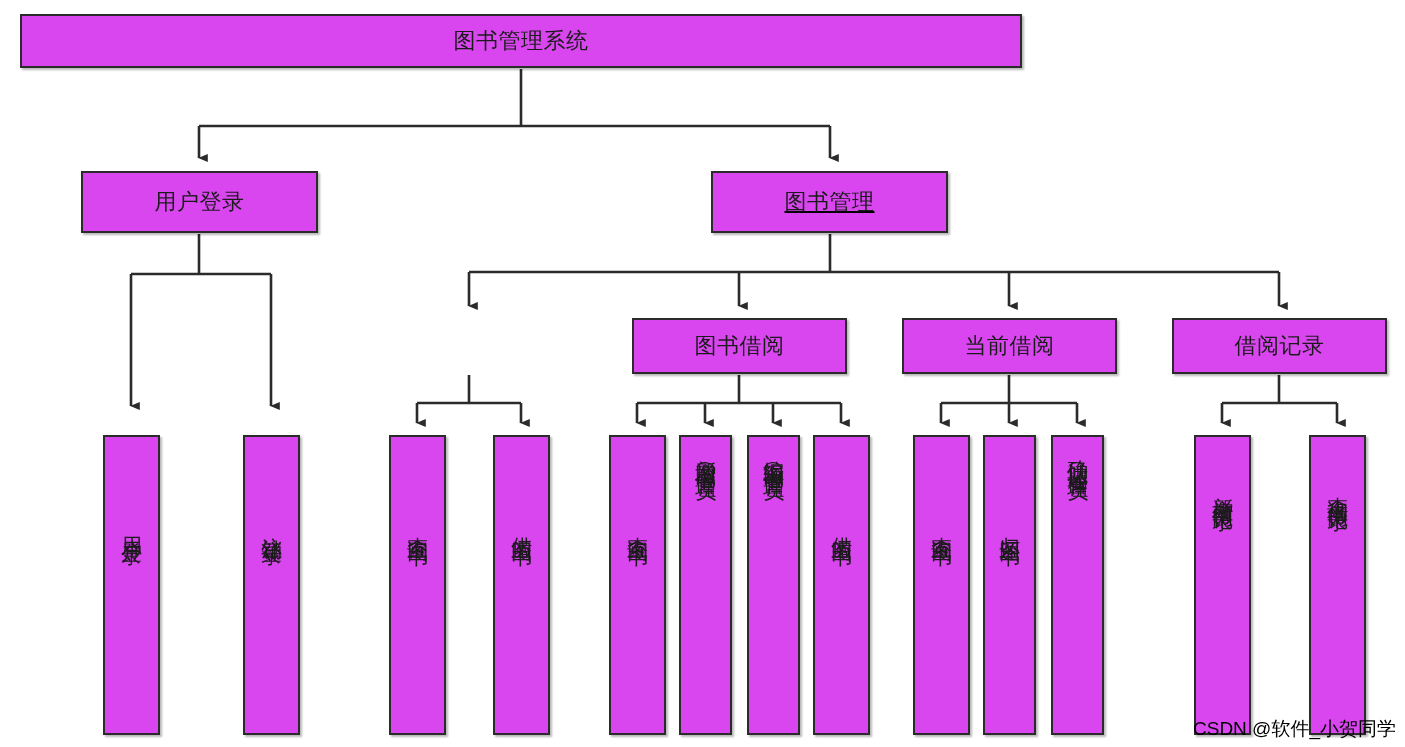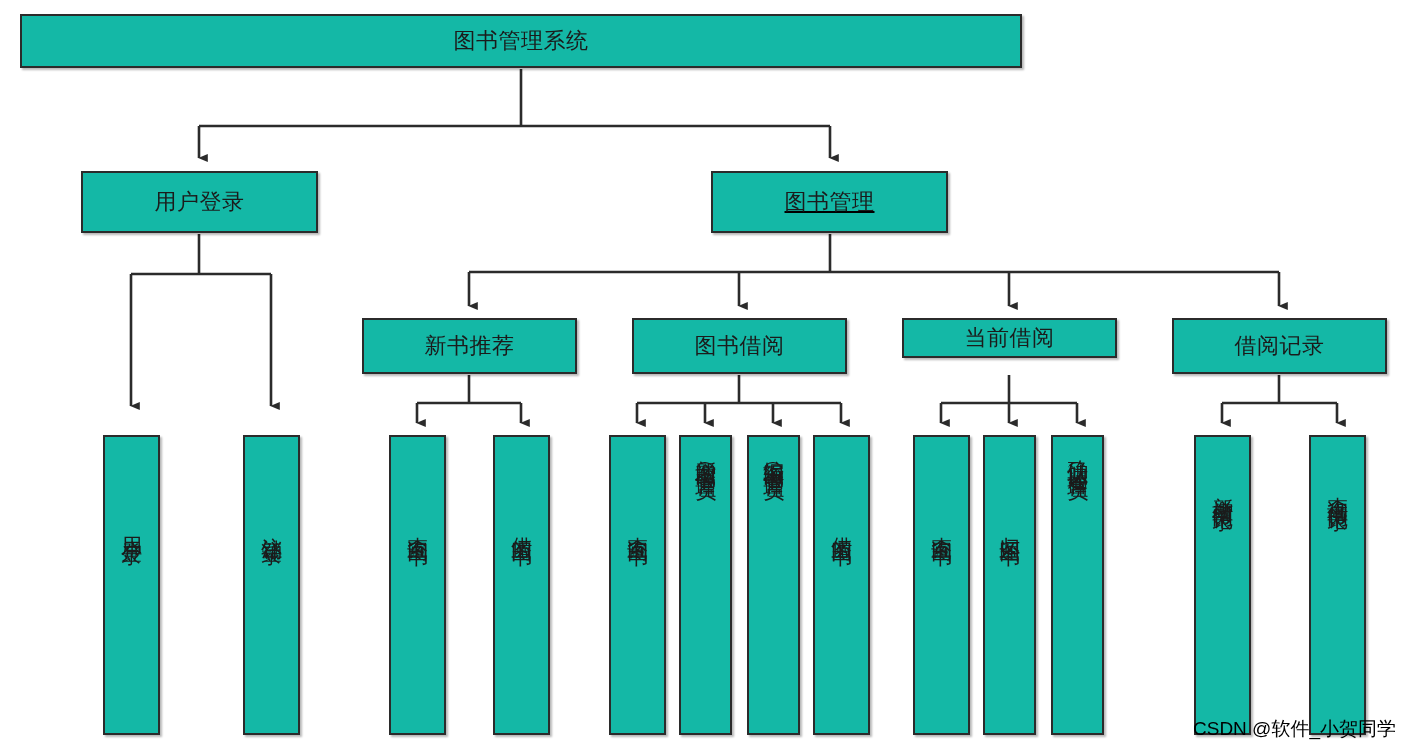--- a/index.html
+++ b/index.html
@@ -20,21 +20,21 @@
   #diagram-svg {
     position: absolute;
     left: 0;
     top: 0;
     width: 1405px;
     height: 747px;
   }
   .node-box {
     position: absolute;
     box-sizing: border-box;
-    background: #14b8a6;
+    background: #d946ef;
     border: 2px solid #2b2b2b;
     box-shadow: 2px 2px 2px rgba(0,0,0,0.28);
     display: flex;
     align-items: center;
     justify-content: center;
     overflow: hidden;
   }
   .node-label {
     color: #1b1b1b;
     font-family: "Liberation Sans", "DejaVu Sans", sans-serif;
@@ -135,27 +135,24 @@
     <span class="node-label">图书管理系统</span>
   </div>
 
   <div class="node-box node-h" style="left:81px;top:171px;width:237px;height:62px;">
     <span class="node-label">用户登录</span>
   </div>
   <div class="node-box node-h" style="left:711px;top:171px;width:237px;height:62px;text-decoration:underline;">
     <span class="node-label">图书管理</span>
   </div>
 
-  <div class="node-box node-h" style="left:362px;top:318px;width:215px;height:56px;">
-    <span class="node-label">新书推荐</span>
-  </div>
   <div class="node-box node-h" style="left:632px;top:318px;width:215px;height:56px;">
     <span class="node-label">图书借阅</span>
   </div>
-  <div class="node-box node-h" style="left:902px;top:318px;width:215px;height:40px;">
+  <div class="node-box node-h" style="left:902px;top:318px;width:215px;height:56px;">
     <span class="node-label">当前借阅</span>
   </div>
   <div class="node-box node-h" style="left:1172px;top:318px;width:215px;height:56px;">
     <span class="node-label">借阅记录</span>
   </div>
 
   <div class="node-box node-v" style="left:103px;top:435px;width:57px;height:300px;padding-top:83px;">
     <span class="node-label">用户登录</span>
   </div>
   <div class="node-box node-v" style="left:243px;top:435px;width:57px;height:300px;padding-top:83px;">

